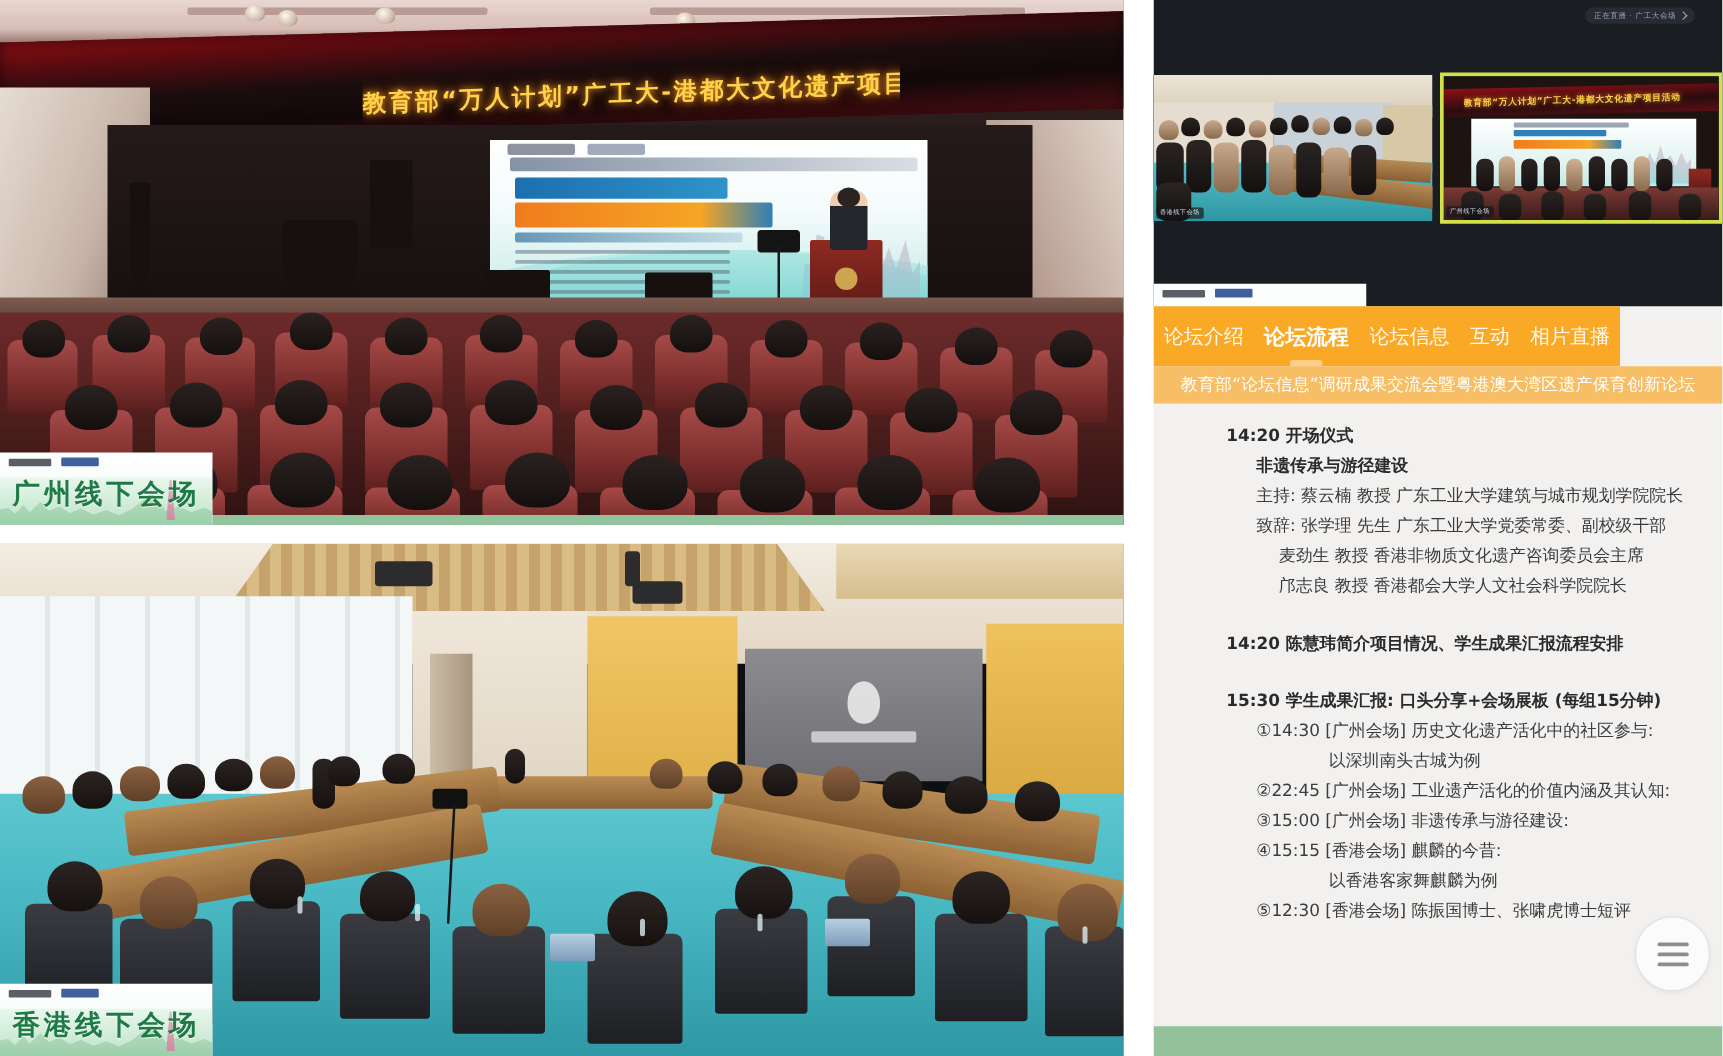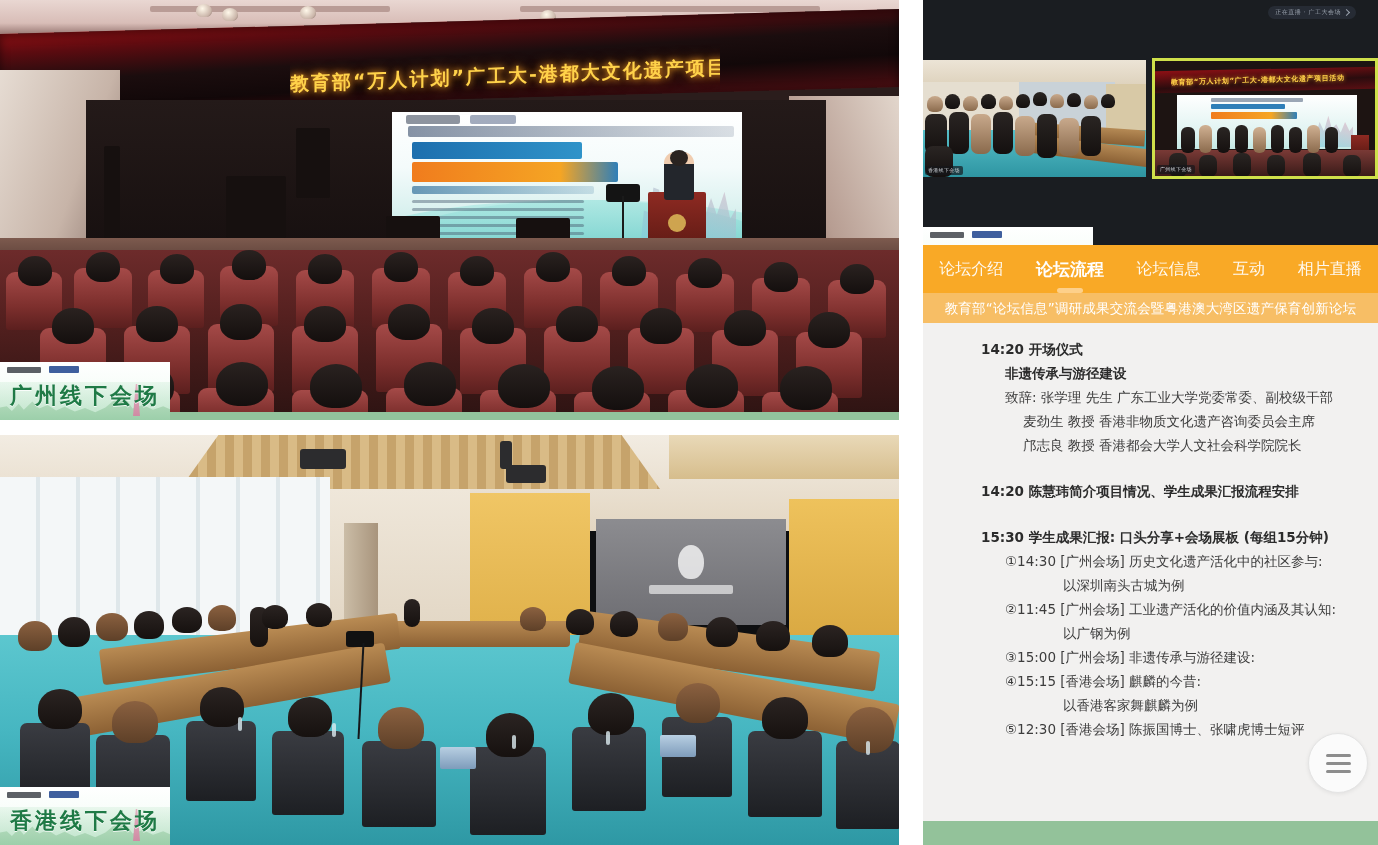--- a/index.html
+++ b/index.html
@@ -196,21 +196,21 @@
   .tB .pod{position:absolute;left:196px;top:74px;width:18px;height:20px;
     background:linear-gradient(180deg,#8e2a22,#5e1a14);}
   .tB .pp{position:absolute;border-radius:50% 50% 38% 38%;background:linear-gradient(180deg,#2a2523,#15100f);}
   .tB .pp.l{background:linear-gradient(180deg,#d0b193,#8a6a4c);}
   .tB .fl{position:absolute;left:0;bottom:0;width:100%;height:26px;
     background:linear-gradient(180deg,#7a3a36,#3a1b19);}
 
   .rp-banner{position:absolute;left:0;top:183px;width:170px;height:58px;}
 
   
-  .tabs{position:absolute;left:0;top:245px;width:455px;height:48px;background:#f9a926;
+  .tabs{position:absolute;left:0;top:245px;width:373px;height:48px;background:#f9a926;
     display:flex;align-items:center;}
   .tab{flex:1 1 auto;text-align:center;color:#ffffff;font-size:16px;opacity:.93;
     position:relative;cursor:pointer;font-family:"DejaVu Sans","Liberation Sans",sans-serif;}
   .tab.active{font-weight:bold;font-size:17px;opacity:1;}
   .tab.active:after{content:"";position:absolute;left:50%;margin-left:-13px;bottom:-12px;
     width:26px;height:5px;border-radius:3px;background:#fdd08a;}
 
   .subtitle-bar{position:absolute;left:0;top:293px;width:455px;height:30px;
     background:#f7be65;color:#ffffff;font-size:13.5px;line-height:30px;text-align:center;
     letter-spacing:.2px;white-space:nowrap;overflow:hidden;
@@ -553,31 +553,31 @@
       <div class="tab">论坛信息</div>
       <div class="tab">互动</div>
       <div class="tab">相片直播</div>
     </div>
 
     <div class="subtitle-bar">教育部“论坛信息”调研成果交流会暨粤港澳大湾区遗产保育创新论坛</div>
 
     <div class="schedule" id="schedule">
         <div class="sch-line ind-0 b">14:20 开场仪式</div>
         <div class="sch-line ind-1 b">非遗传承与游径建设</div>
+        <div class="sch-line ind-1">主持: 蔡云楠 教授 广东工业大学建筑与城市规划学院院长</div>
         <div class="sch-line ind-1">致辞: 张学理 先生 广东工业大学党委常委、副校级干部</div>
         <div class="sch-line ind-2">麦劲生 教授 香港非物质文化遗产咨询委员会主席</div>
         <div class="sch-line ind-2">邝志良 教授 香港都会大学人文社会科学院院长</div>
         <div class="sch-gap"></div>
         <div class="sch-line ind-0 b">14:20 陈慧玮简介项目情况、学生成果汇报流程安排</div>
         <div class="sch-gap"></div>
         <div class="sch-line ind-0 b">15:30 学生成果汇报: 口头分享+会场展板 (每组15分钟)</div>
         <div class="sch-line ind-1">①14:30 [广州会场] 历史文化遗产活化中的社区参与:</div>
         <div class="sch-line ind-3">以深圳南头古城为例</div>
-        <div class="sch-line ind-1">②11:45 [广州会场] 工业遗产活化的价值内涵及其认知:</div>
-        <div class="sch-line ind-3">以广钢为例</div>
+        <div class="sch-line ind-1">②22:45 [广州会场] 工业遗产活化的价值内涵及其认知:</div>
         <div class="sch-line ind-1">③15:00 [广州会场] 非遗传承与游径建设:</div>
         <div class="sch-line ind-1">④15:15 [香港会场] 麒麟的今昔:</div>
         <div class="sch-line ind-3">以香港客家舞麒麟为例</div>
         <div class="sch-line ind-1">⑤12:30 [香港会场] 陈振国博士、张啸虎博士短评</div>
       </div>
 
     <div class="fab">
       <i></i>
         <i></i>
         <i></i>

